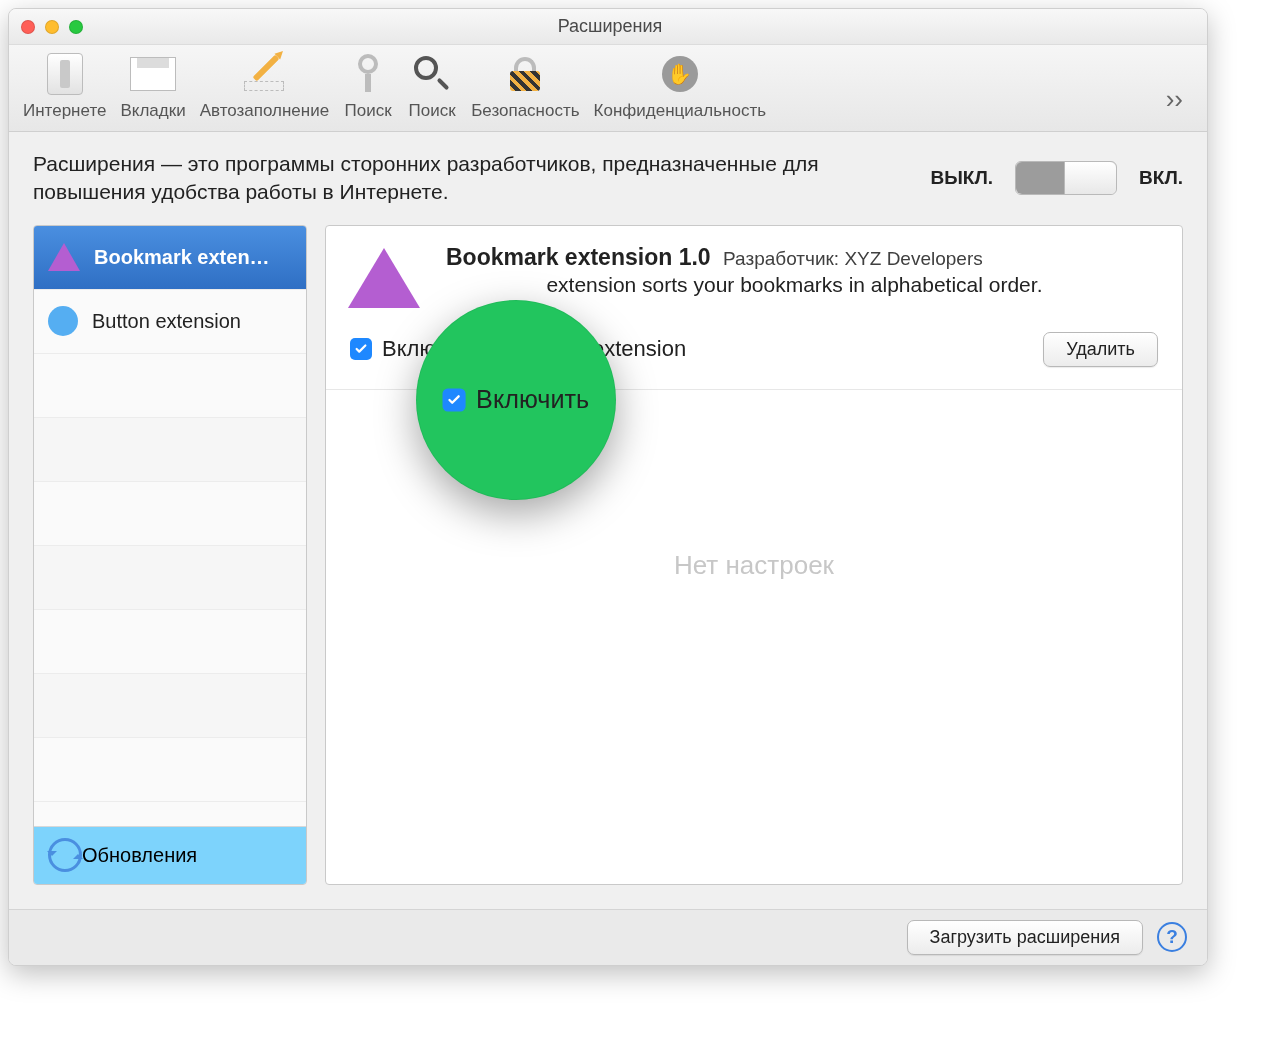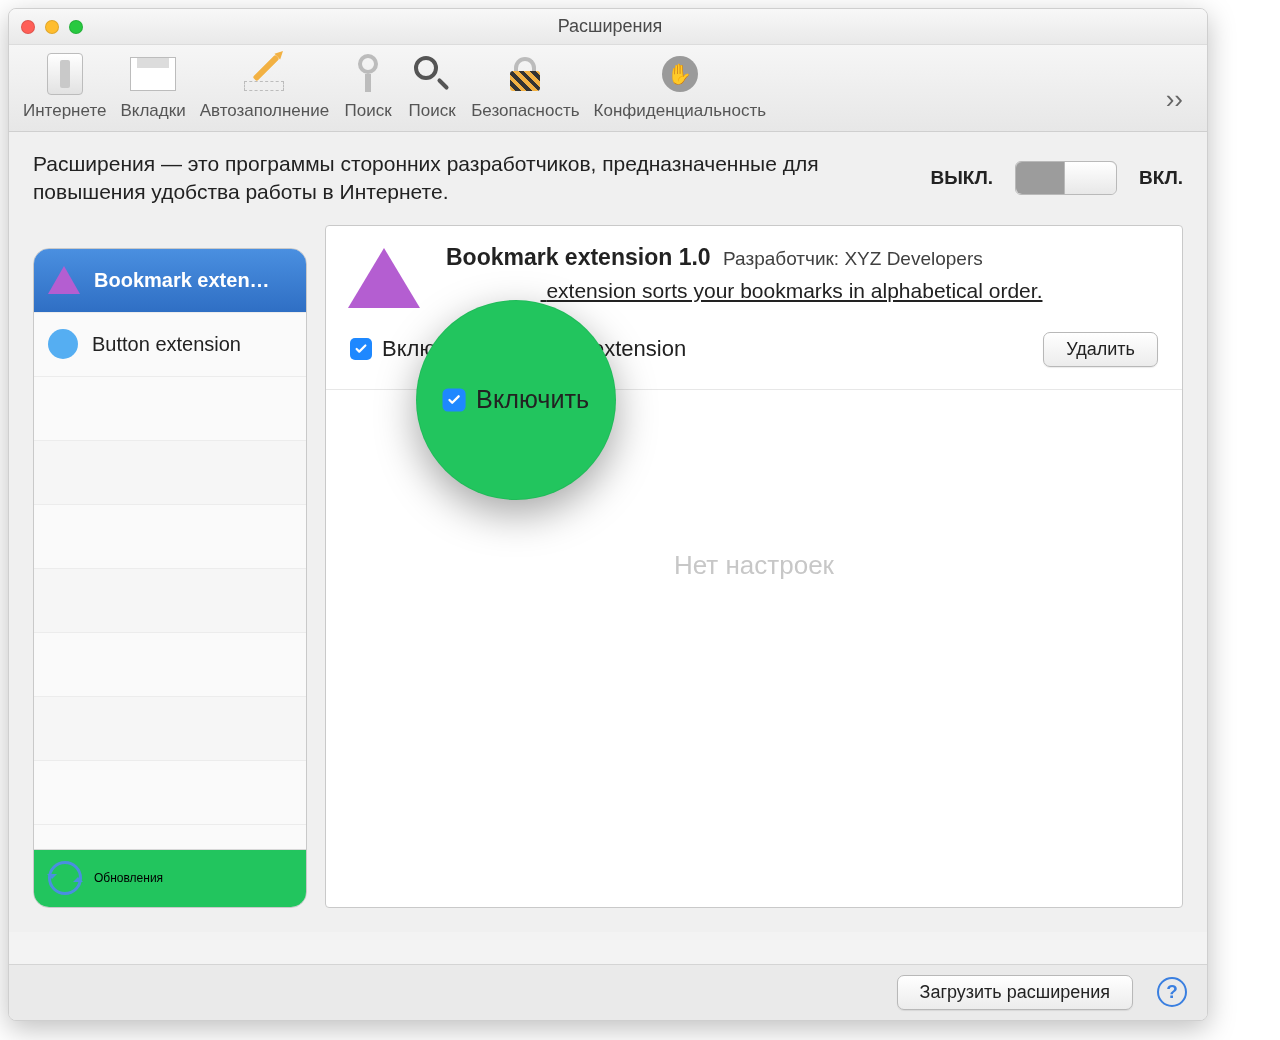--- a/index.html
+++ b/index.html
@@ -18,41 +18,41 @@
 .overflow { margin-left: auto; font-size: 26px; color: #666; padding: 6px 10px; }
 .content { padding: 18px 24px 24px; background: #f0f0f0; }
 .descbar { display: flex; align-items: center; gap: 18px; margin-bottom: 18px; }
 .desc { font-size: 21px; color: #222; line-height: 1.35; flex: 1; }
 .toggle-wrap { display: flex; align-items: center; gap: 22px; }
 .toggle-lbl { font-size: 19px; font-weight: 600; color: #222; }
 .toggle { width: 102px; height: 34px; background: linear-gradient(#e6e6e6,#fafafa); border: 1px solid #b9b9b9; border-radius: 6px; position: relative; box-shadow: inset 0 1px 3px rgba(0,0,0,.15); }
 .toggle .knob { position: absolute; right: 0; top: 0; bottom: 0; width: 52px; background: linear-gradient(#fff,#e8e8e8); border-left: 1px solid #b9b9b9; border-radius: 0 6px 6px 0; }
 .toggle .shade { position: absolute; left: 0; top: 0; bottom: 0; width: 50px; background: #9c9c9c; border-radius: 6px 0 0 6px; }
 .panels { display: flex; gap: 18px; }
-.sidebar { width: 274px; background: #fafafa; border: 1px solid #c9c9c9; border-radius: 16px; display: flex; flex-direction: column; min-height: 660px; overflow: hidden; margin-top: 23px; }
+.sidebar { width: 274px; background: #fafafa; border: 1px solid #c9c9c9; border-radius: 4px; display: flex; flex-direction: column; min-height: 660px; overflow: hidden; }
 .side-item { height: 64px; display: flex; align-items: center; gap: 14px; padding: 0 14px; font-size: 20px; color: #222; border-bottom: 1px solid #ececec; }
 .side-item.sel { background: linear-gradient(#4a8fe0,#2f6fc4); color: #fff; font-weight: 700; }
 .tri-sm { width: 0; height: 0; border-left: 16px solid transparent; border-right: 16px solid transparent; border-bottom: 28px solid #b45ed1; }
 .circ-sm { width: 30px; height: 30px; border-radius: 50%; background: #55aef2; }
-.side-foot { margin-top: auto; border-top: 1px solid #d8d8d8; height: 58px; display: flex; align-items: center; gap: 12px; padding: 0 14px; font-size: 12px; background: #22c55e; }
+.side-foot { margin-top: auto; border-top: 1px solid #d8d8d8; height: 58px; display: flex; align-items: center; padding: 0 14px; font-size: 20px; background: #7dd3fc; }
 .detail { flex: 1; background: #fff; border: 1px solid #c9c9c9; border-radius: 4px; position: relative; min-height: 660px; overflow: hidden; }
 .ext-head { display: flex; padding: 18px 22px 0; gap: 18px; }
 .ext-icon { width: 80px; height: 70px; position: relative; }
 .ext-icon .tri-lg { width: 0; height: 0; border-left: 36px solid transparent; border-right: 36px solid transparent; border-bottom: 60px solid #b45ed1; margin-top: 4px; }
 .ext-info { flex: 1; }
 .ext-title { font-size: 23px; font-weight: 700; color: #222; display: inline; }
 .ext-dev { font-size: 19px; color: #404040; margin-left: 8px; }
-.ext-desc { font-size: 21px; color: #222; margin-top: 8px; text-decoration: underline; }
+.ext-desc { font-size: 21px; color: #222; margin-top: 2px; }
 .ext-row { display: flex; align-items: center; padding: 18px 24px 22px; border-bottom: 1px solid #e7e7e7; gap: 10px; }
 .chk { width: 22px; height: 22px; border-radius: 5px; background: #1e88ff; display: inline-flex; align-items: center; justify-content: center; }
 .chk svg { width: 14px; height: 14px; }
 .enable-lbl { font-size: 22px; color: #222; flex: 1; }
 .btn { background: linear-gradient(#fff,#ececec); border: 1px solid #b8b8b8; border-radius: 7px; font-size: 18px; padding: 6px 22px; color: #222; box-shadow: 0 1px 1px rgba(0,0,0,.08); }
 .no-settings { text-align: center; color: #c7c7c7; font-size: 26px; margin-top: 160px; }
-.bottombar { display: flex; justify-content: flex-end; align-items: center; padding: 10px 20px; gap: 24px; background: #eaeaea; border-top: 1px solid #d4d4d4; margin-top: 32px; }
+.bottombar { display: flex; justify-content: flex-end; align-items: center; padding: 10px 20px; gap: 14px; background: #eaeaea; border-top: 1px solid #d4d4d4; }
 .help { width: 30px; height: 30px; border-radius: 50%; border: 2px solid #3a7fe0; color: #3a7fe0; font-size: 19px; font-weight: 700; display: inline-flex; align-items: center; justify-content: center; }
 .magnifier { position: absolute; left: 416px; top: 300px; width: 200px; height: 200px; border-radius: 50%; background: #22c55e; box-shadow: 0 14px 40px rgba(0,0,0,.35), inset 0 0 0 1px rgba(0,0,0,.05); display: flex; align-items: center; justify-content: center; pointer-events: none; overflow: hidden; }
 .mag-inner { display: flex; align-items: center; gap: 10px; transform: scale(1.05); }
 .mag-text { font-size: 24px; color: #222; }
 .rowstripe { height: 64px; border-bottom: 1px solid #ececec; }
 .rowstripe:nth-child(even){ background:#f6f6f6; }
 
 .ic-general { width: 36px; height: 42px; background: linear-gradient(#fff,#e2e2e2); border: 1px solid #bcbcbc; border-radius: 4px; position: relative; }
 .ic-general::after { content:""; position:absolute; left:50%; top:6px; bottom:6px; width:10px; margin-left:-5px; background:#c9c9c9; border-radius:2px;}
 .ic-tabs { width: 46px; height: 34px; background: #fff; border: 1px solid #bcbcbc; position: relative; }

